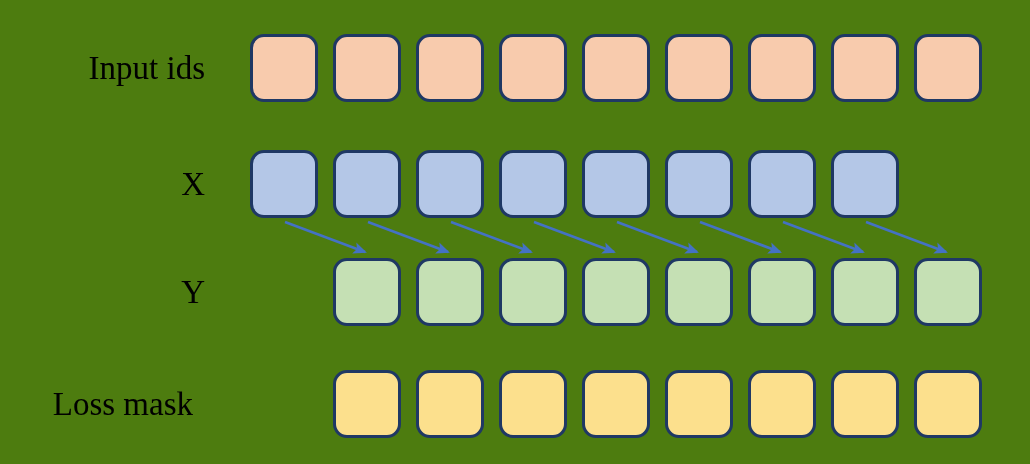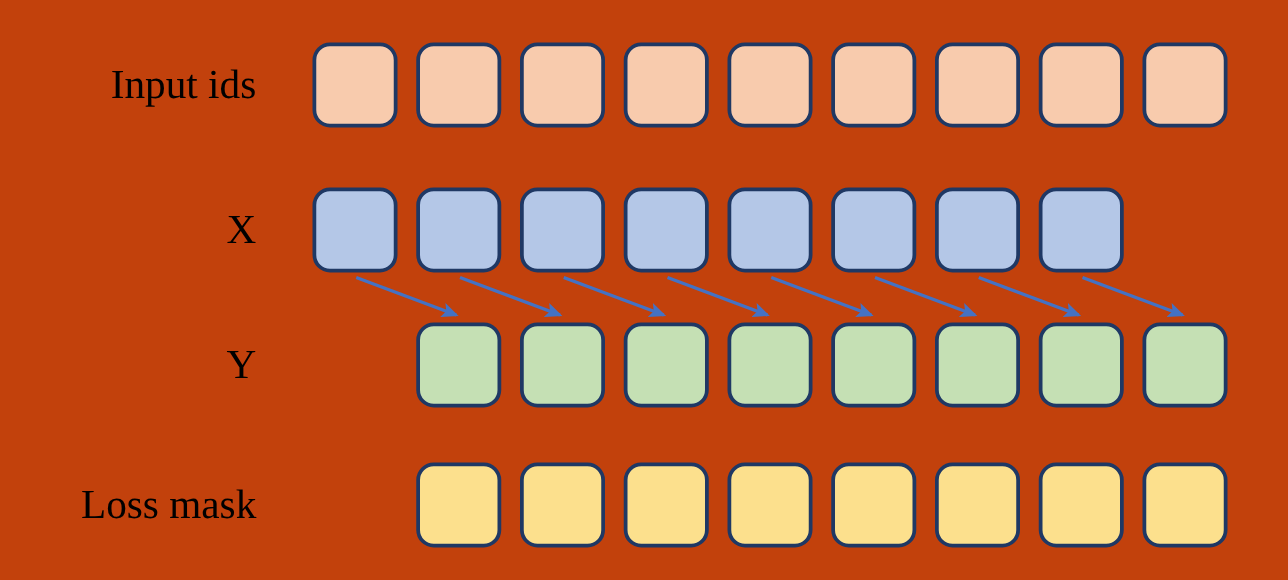--- a/index.html
+++ b/index.html
@@ -4,21 +4,21 @@
 <style>
   html, body {
     margin: 0;
     padding: 0;
     background: #ffffff;
   }
   #figure {
     position: relative;
     width: 1030px;
     height: 464px;
-    background: #c2410c;
+    background: #4d7c0f;
     font-family: "Liberation Serif", "DejaVu Serif", serif;
     overflow: hidden;
   }
   .row-label {
     position: absolute;
     text-align: right;
     color: #000000;
     font-size: 33px;
     line-height: 1;
     white-space: nowrap;
@@ -43,21 +43,21 @@
 </style>
 </head>
 <body>
 
 <div id="figure">
 
   <div id="labels">
       <div class="row-label" style="left: 60px; top: 52px; width: 145px; color: rgb(0, 0, 0);">Input ids</div>
       <div class="row-label" style="left: 180px; top: 168px; width: 25px; color: rgb(0, 0, 0);">X</div>
       <div class="row-label" style="left: 180px; top: 276px; width: 25px; color: rgb(0, 0, 0);">Y</div>
-      <div class="row-label" style="left: 30px; top: 388px; width: 175px; color: rgb(0, 0, 0);">Loss mask</div>
+      <div class="row-label" style="left: 18px; top: 388px; width: 175px; color: rgb(0, 0, 0);">Loss mask</div>
     </div>
   <div id="cells">
       <div class="cell" style="left: 250px; top: 34px; background: rgb(248, 203, 173); border-color: rgb(31, 56, 100); width: 68px; height: 68px; border-radius: 14px; border-width: 3px;"></div>
       <div class="cell" style="left: 333px; top: 34px; background: rgb(248, 203, 173); border-color: rgb(31, 56, 100); width: 68px; height: 68px; border-radius: 14px; border-width: 3px;"></div>
       <div class="cell" style="left: 416px; top: 34px; background: rgb(248, 203, 173); border-color: rgb(31, 56, 100); width: 68px; height: 68px; border-radius: 14px; border-width: 3px;"></div>
       <div class="cell" style="left: 499px; top: 34px; background: rgb(248, 203, 173); border-color: rgb(31, 56, 100); width: 68px; height: 68px; border-radius: 14px; border-width: 3px;"></div>
       <div class="cell" style="left: 582px; top: 34px; background: rgb(248, 203, 173); border-color: rgb(31, 56, 100); width: 68px; height: 68px; border-radius: 14px; border-width: 3px;"></div>
       <div class="cell" style="left: 665px; top: 34px; background: rgb(248, 203, 173); border-color: rgb(31, 56, 100); width: 68px; height: 68px; border-radius: 14px; border-width: 3px;"></div>
       <div class="cell" style="left: 748px; top: 34px; background: rgb(248, 203, 173); border-color: rgb(31, 56, 100); width: 68px; height: 68px; border-radius: 14px; border-width: 3px;"></div>
       <div class="cell" style="left: 831px; top: 34px; background: rgb(248, 203, 173); border-color: rgb(31, 56, 100); width: 68px; height: 68px; border-radius: 14px; border-width: 3px;"></div>

